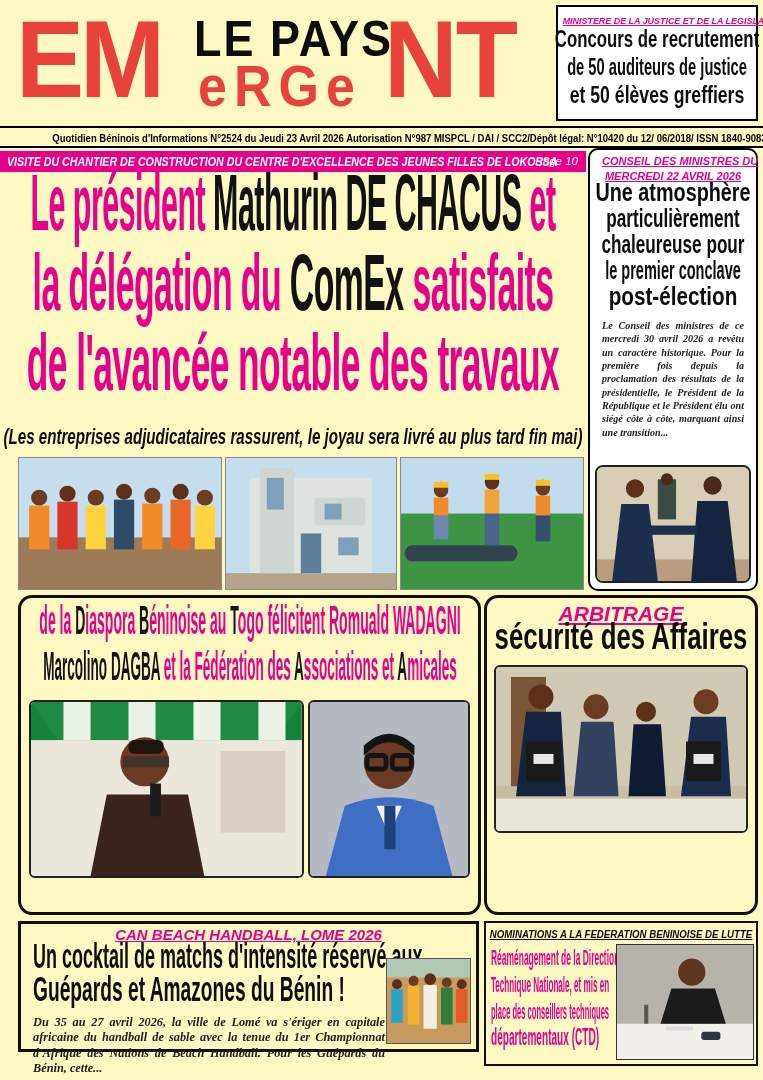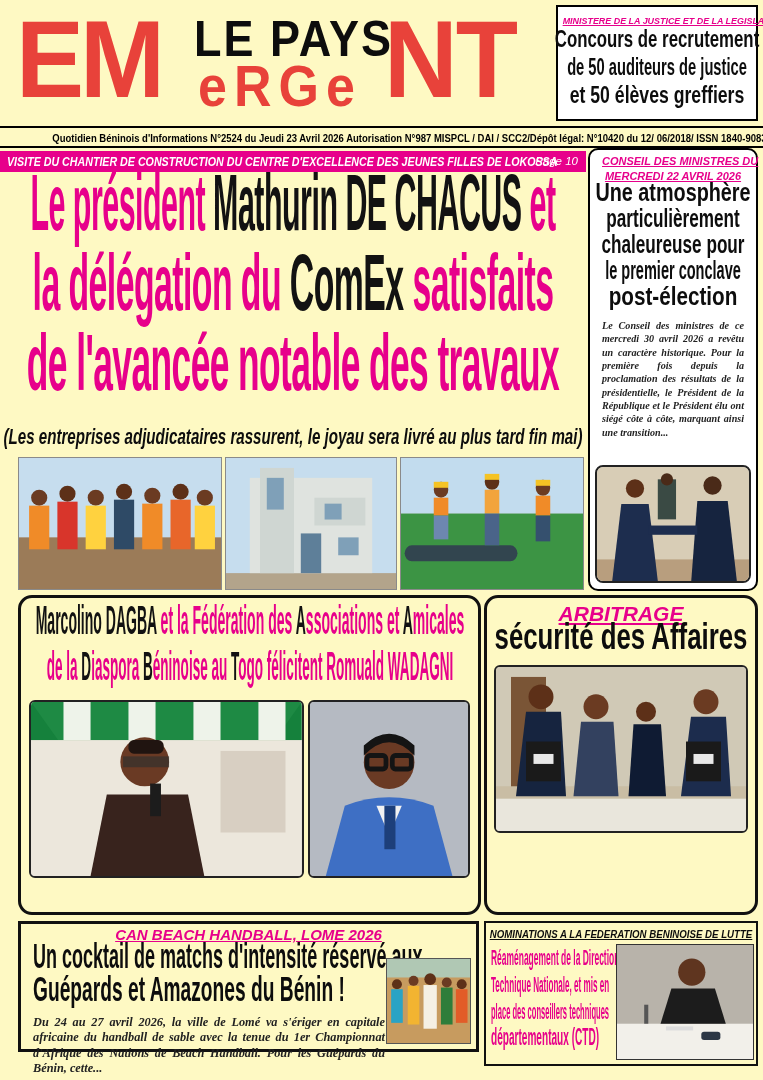--- a/index.html
+++ b/index.html
@@ -251,24 +251,24 @@
         <circle cx="76" cy="12" r="6" fill="#4a2a18"></circle>
         <path d="M62 74 L66 22 L86 22 L92 74 Z" fill="#16243f"></path>
         <rect x="34" y="38" width="32" height="6" fill="#1d2d4e"></rect>
       </svg>
     </div>
   </div>
 
   <div class="results-box">
     <div>
       <div class="rline">
+          <span><span class="c-m">de la </span><span class="c-k">D</span><span class="c-m">iaspora </span><span class="c-k">B</span><span class="c-m">éninoise au </span><span class="c-k">T</span><span class="c-m">ogo félicitent Romuald WADAGNI</span></span>
+        </div>
+      <div class="rline">
           <span><span class="c-k">Marcolino DAGBA </span><span class="c-m">et la Fédération des </span><span class="c-k">A</span><span class="c-m">ssociations et </span><span class="c-k">A</span><span class="c-m">micales</span></span>
-        </div>
-      <div class="rline">
-          <span><span class="c-m">de la </span><span class="c-k">D</span><span class="c-m">iaspora </span><span class="c-k">B</span><span class="c-m">éninoise au </span><span class="c-k">T</span><span class="c-m">ogo félicitent Romuald WADAGNI</span></span>
         </div>
     </div>
     <div class="results-photos">
       <div class="photo ph-speaker">
         <svg viewBox="0 0 100 64" preserveAspectRatio="none" aria-hidden="true">
           <rect x="0" y="0" width="100" height="64" fill="#ece7dc"></rect>
           <rect x="0" y="0" width="100" height="14" fill="#15813c"></rect>
           <path d="M0 0 H100 L90 14 H10 Z" fill="#1e8a44"></path>
           <rect x="12" y="0" width="10" height="14" fill="#eef3ea"></rect>
             <rect x="36" y="0" width="10" height="14" fill="#eef3ea"></rect>
@@ -329,21 +329,21 @@
   <div class="handball-box">
     <div class="hk">CAN BEACH HANDBALL, LOME 2026</div>
     <div>
       <div class="bline">
           <span>Un cocktail de matchs d'intensité réservé aux</span>
         </div>
       <div class="bline">
           <span>Guépards et Amazones du Bénin !</span>
         </div>
     </div>
-    <div class="handball-body">Du 24 au 27 avril 2026, la ville de Lomé va s'ériger en capitale africaine du handball de sable avec la tenue du 1er  Championnat d'Afrique des Nations de Beach Handball. Pour les Guépards du Bénin, cette...</div>
+    <div class="handball-body">Du 35 au 27 avril 2026, la ville de Lomé va s'ériger en capitale africaine du handball de sable avec la tenue du 1er  Championnat d'Afrique des Nations de Beach Handball. Pour les Guépards du Bénin, cette...</div>
     <div class="photo handball-photo">
       <svg viewBox="0 0 100 100" preserveAspectRatio="none" aria-hidden="true">
         <rect x="0" y="0" width="100" height="100" fill="#c79b5f"></rect>
         <rect x="0" y="0" width="100" height="22" fill="#b0c8b4"></rect>
         <circle cx="12" cy="30" r="6" fill="#5d3018"></circle>
           <rect x="5" y="36" width="14" height="40" fill="#2aa3c4"></rect>
         <circle cx="32" cy="26" r="6" fill="#6b3b22"></circle>
           <rect x="25" y="32" width="14" height="46" fill="#f2b431"></rect>
         <circle cx="52" cy="24" r="7" fill="#5d3018"></circle>
           <rect x="44" y="31" width="16" height="52" fill="#f5f0e4"></rect>

